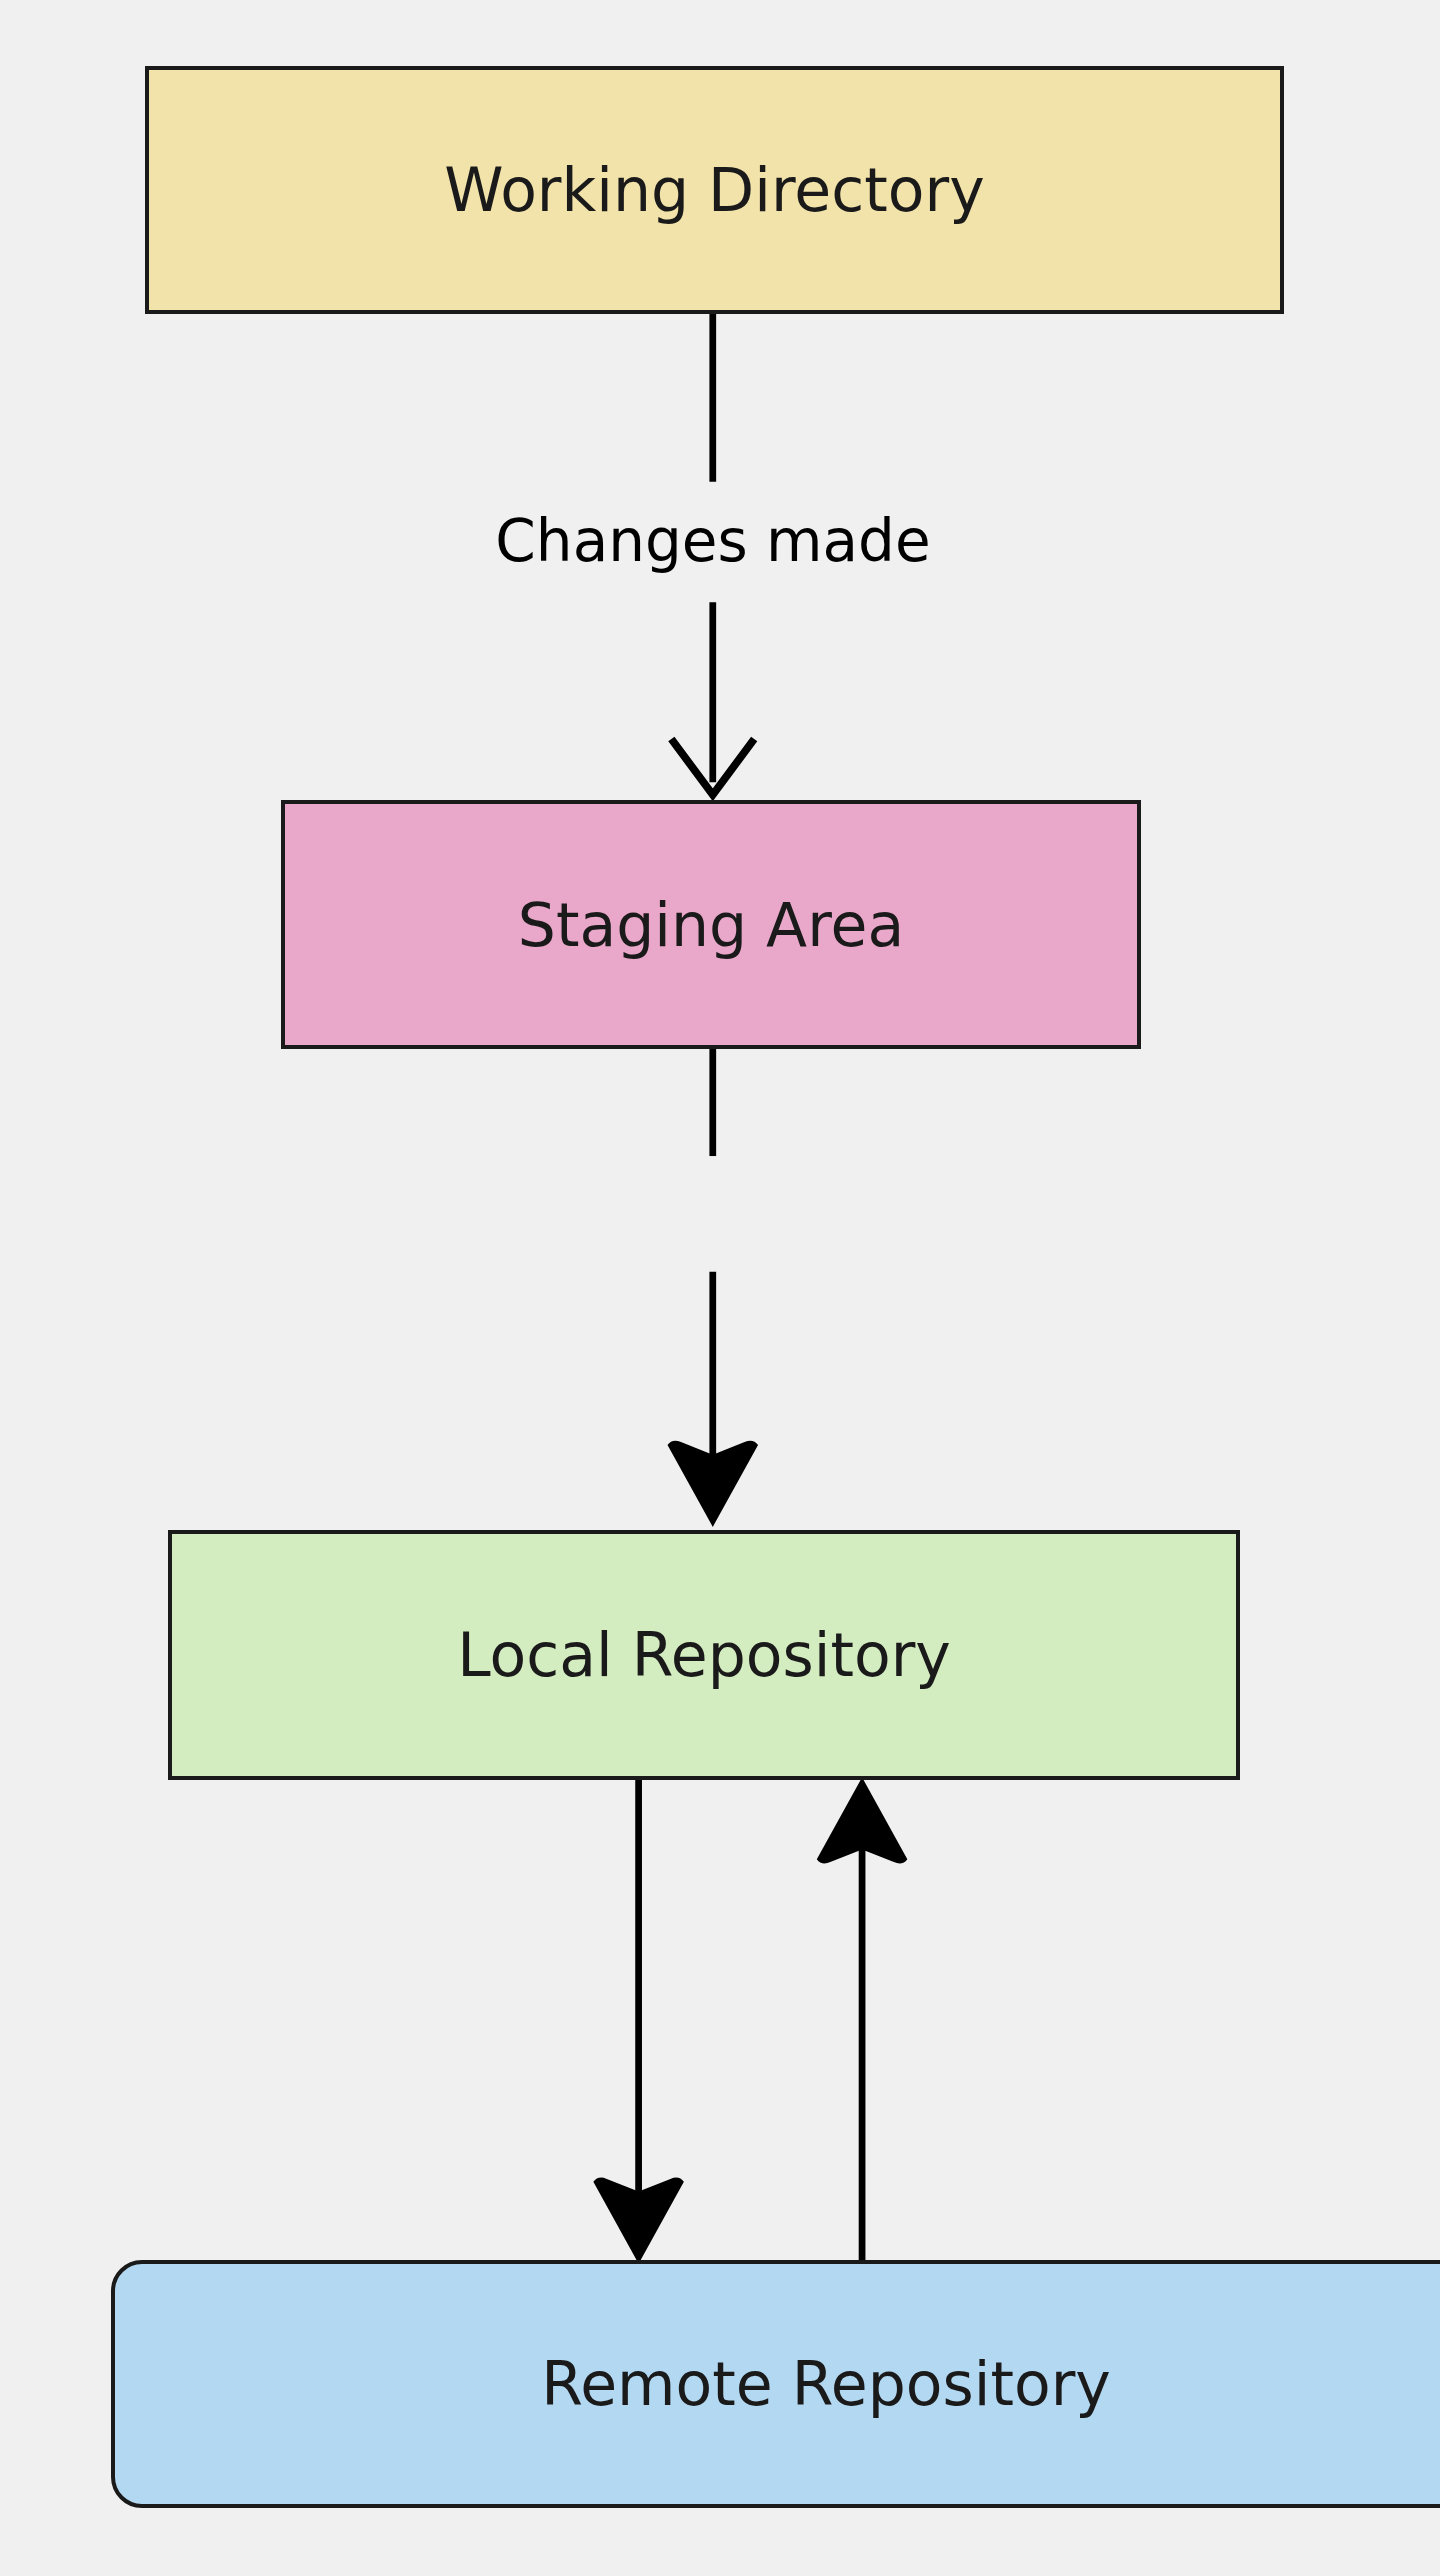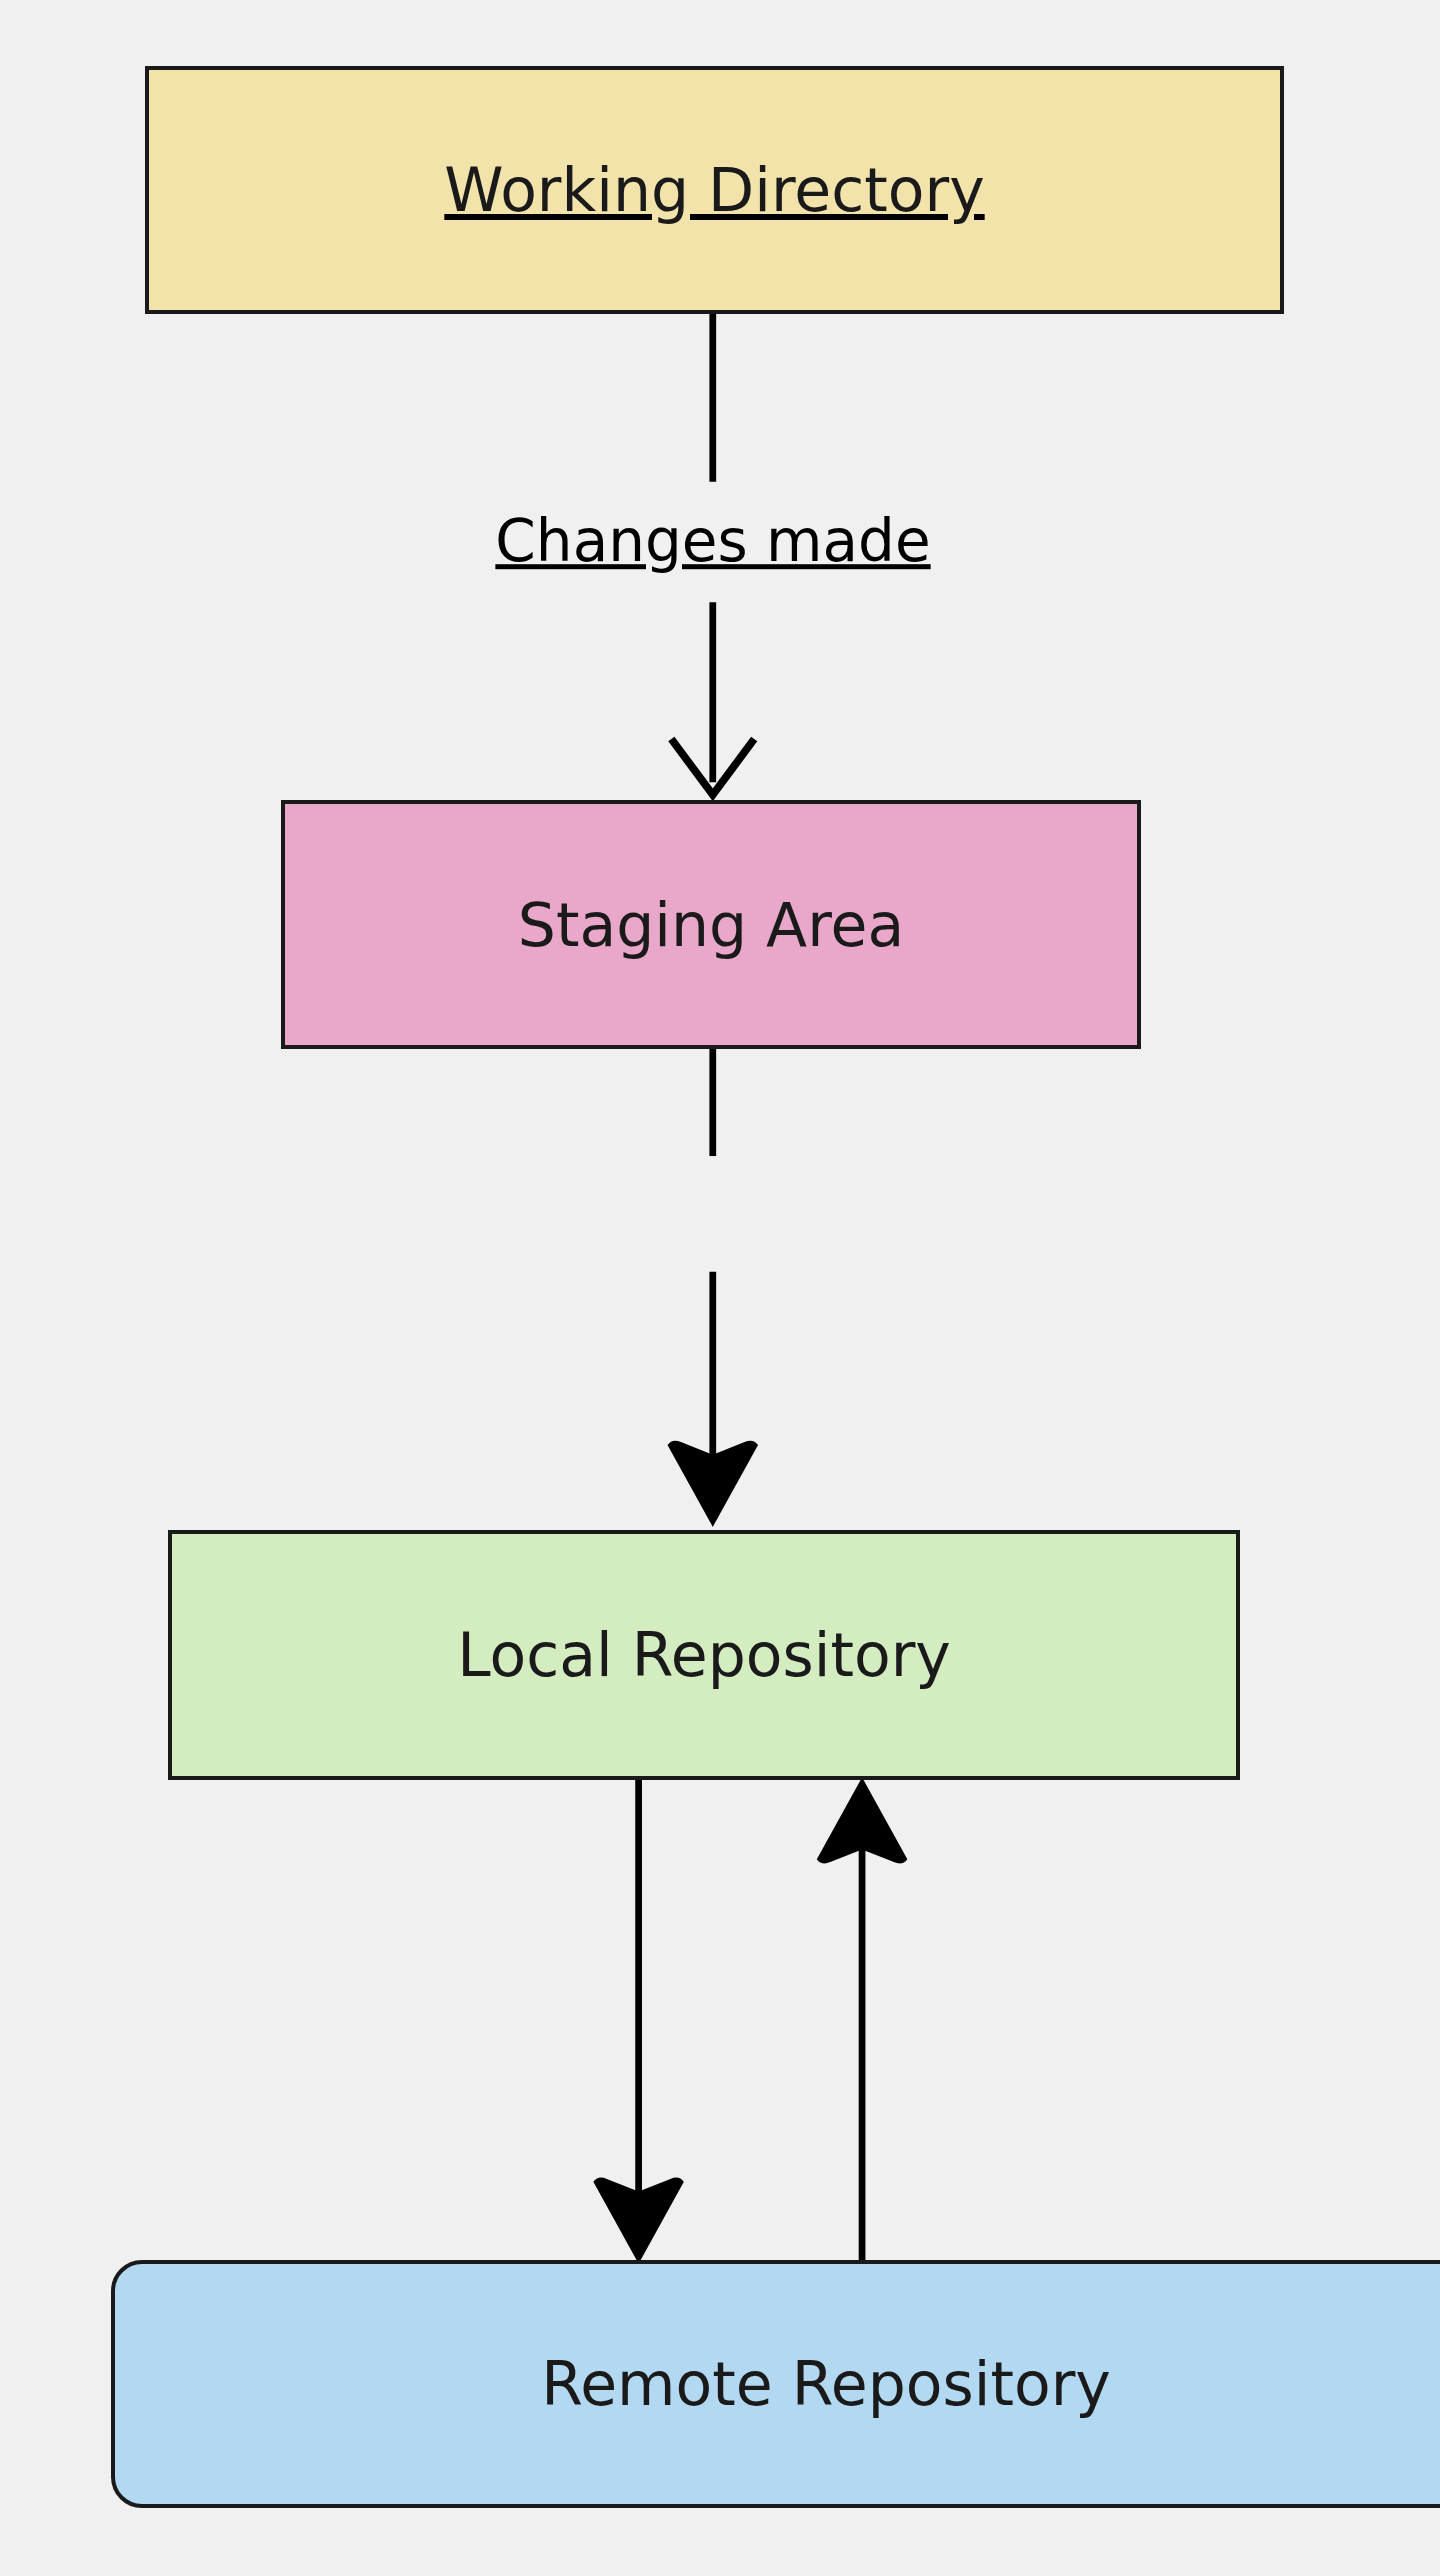--- a/index.html
+++ b/index.html
@@ -35,21 +35,20 @@
     white-space: nowrap;
   }
 
   #node-working-directory {
     left: 145px;
     top: 66px;
     width: 1139px;
     height: 248px;
     background: #f2e3ab;
     border-radius: 0px;
-    text-decoration: underline;
   }
   #node-staging-area {
     left: 281px;
     top: 800px;
     width: 860px;
     height: 249px;
     background: #e9a8ca;
     border-radius: 0px;
   }
   #node-local-repository {
@@ -83,21 +82,20 @@
   
   .edge-label {
     position: absolute;
     font-size: 58px;
     line-height: 1;
     color: #000000;
     white-space: nowrap;
     background: #f0f0f0;
     padding: 5.8px 9.6px;
     transform: translate(-50%, -50%);
-    text-decoration: underline;
   }
   #edge-label-changes-made { left: 713px; top: 541px; }
   #edge-label-commit-changes { left: 713px; top: 1222px; }
 </style>
 </head>
 <body>
 
 <div id="canvas">
 
   <svg id="edge-layer" viewBox="0 0 1495 2674" width="1440" height="2576" xmlns="http://www.w3.org/2000/svg">

